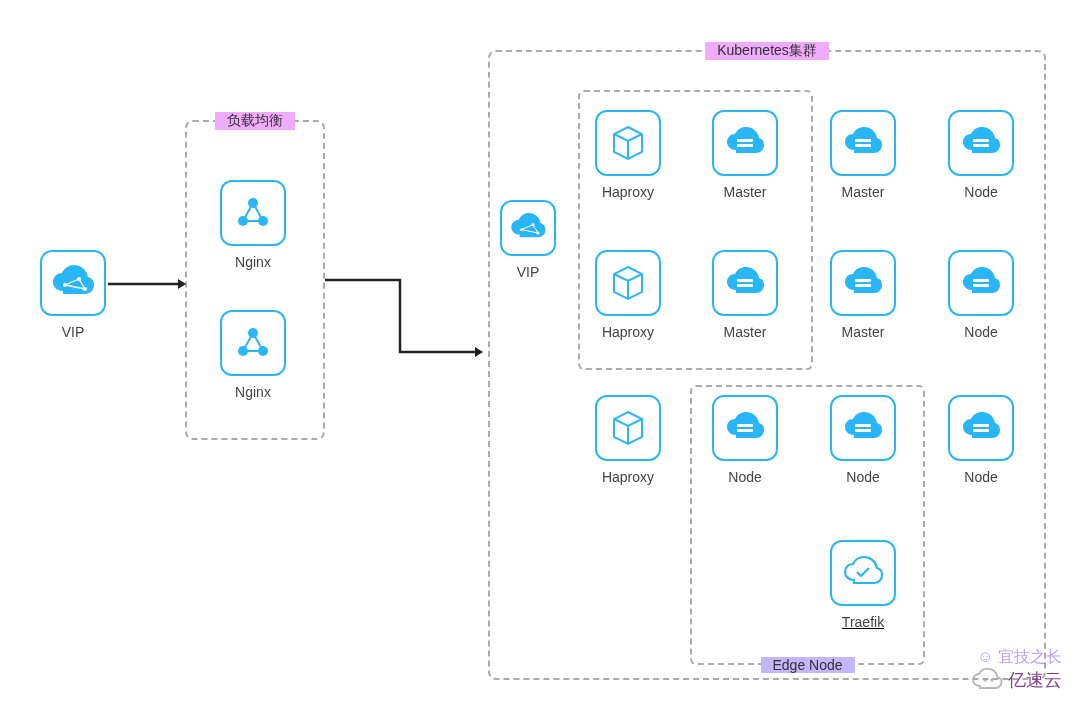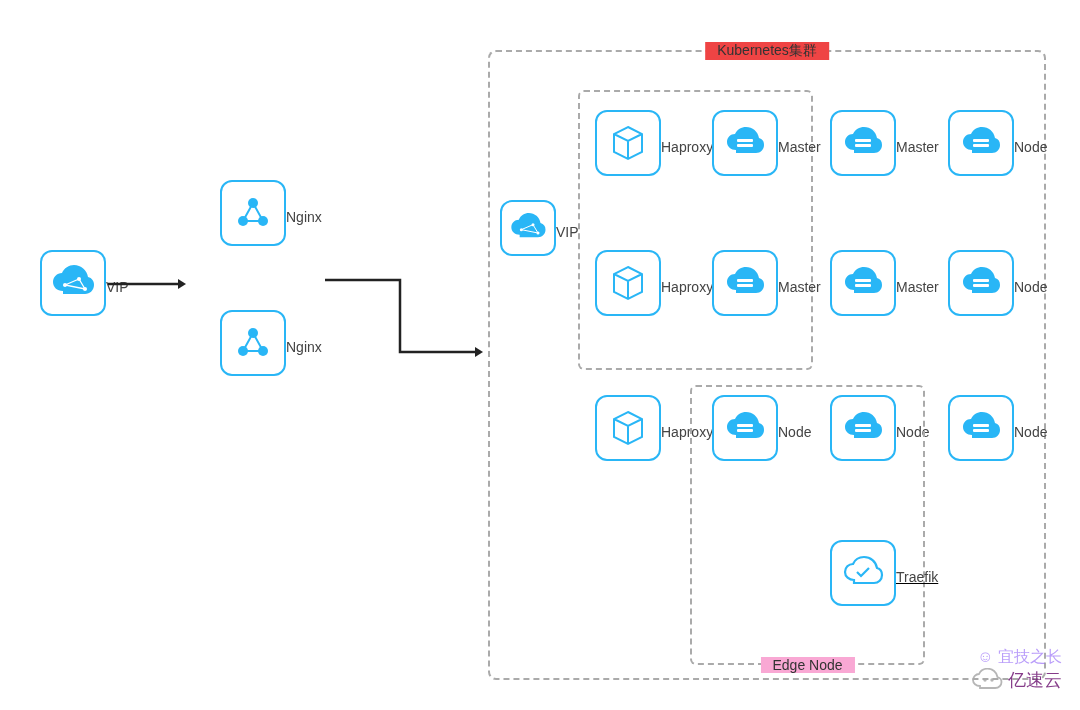--- a/index.html
+++ b/index.html
@@ -32,30 +32,30 @@
     .group {
       position: absolute;
       border: 2px dashed #aaa;
       border-radius: 8px;
     }
     .group-title {
       position: absolute;
       top: -10px;
       left: 50%;
       transform: translateX(-50%);
-      background: #ef4444;
+      background: #f0abfc;
       padding: 0 12px;
       font-size: 14px;
       color: #333;
       white-space: nowrap;
     }
     .item {
       position: absolute;
       display: flex;
-      flex-direction: row;
+      flex-direction: column;
       align-items: center;
     }
     svg.arrow { position: absolute; overflow: visible; }
     .wm-cloud {
       position: absolute;
       bottom: 18px;
       right: 18px;
       display: flex;
       color: #701a75;
       font-size: 18px;
@@ -81,20 +81,23 @@
         <path d="M14 28c-6 0-10-4-10-9 0-5 4-9 9-9 2-5 7-8 12-8 7 0 13 5 14 12 4 1 6 4 6 8 0 5-4 9-9 9H14z" fill="#29b6f6"></path>
         <circle cx="16" cy="22" r="2" fill="#fff"></circle>
           <circle cx="30" cy="16" r="2" fill="#fff"></circle>
           <circle cx="36" cy="26" r="2" fill="#fff"></circle>
         <path d="M16 22 L30 16 L36 26 Z" fill="none" stroke="#fff" stroke-width="1.3"></path>
       </svg>
     </div>
     <div class="lbl">VIP</div>
   </div>
 
+  <div class="group" style="left:185px; top:120px; width:140px; height:320px;">
+    <div class="group-title">负载均衡</div>
+  </div>
   <div class="item" style="left:220px; top:180px;">
     <div class="icon-box">
       <svg width="40" height="40" viewBox="0 0 40 40">
         <circle cx="20" cy="10" r="5" fill="#29b6f6"></circle>
           <circle cx="10" cy="28" r="5" fill="#29b6f6"></circle>
           <circle cx="30" cy="28" r="5" fill="#29b6f6"></circle>
         <path d="M20 10 L10 28 M20 10 L30 28 M10 28 L30 28" stroke="#29b6f6" stroke-width="2"></path>
       </svg>
     </div>
     <div class="lbl">Nginx</div>
@@ -251,21 +254,21 @@
       <svg width="44" height="38" viewBox="0 0 44 38">
           <path d="M13 26c-5 0-9-3.5-9-8 0-4.5 3.5-8 8-8 2-4.5 6.5-7 11-7 6.5 0 12 4.5 13 11 3.5 1 5 3.5 5 7 0 4.5-3.5 8-8 8H13z" fill="#29b6f6"></path>
           <rect x="14" y="15" width="16" height="3" fill="#fff" rx="1"></rect>
           <rect x="14" y="20" width="16" height="3" fill="#fff" rx="1"></rect>
         </svg>
     </div>
     <div class="lbl">Node</div>
   </div>
 
   <div class="group" style="left:690px; top:385px; width:235px; height:280px; border-radius:6px;">
-    <div style="position:absolute;bottom:-10px;left:50%;transform:translateX(-50%);background:#f9a8d4;padding:0 12px;font-size:14px;color:#333;white-space:nowrap;">Edge Node</div>
+    <div style="position:absolute;bottom:-10px;left:50%;transform:translateX(-50%);background:#c4b5fd;padding:0 12px;font-size:14px;color:#333;white-space:nowrap;">Edge Node</div>
   </div>
 
   <div class="item" style="left:830px; top:540px;text-decoration:underline;">
     <div class="icon-box">
       <svg width="44" height="38" viewBox="0 0 44 38">
           <path d="M13 26c-5 0-9-3.5-9-8 0-4.5 3.5-8 8-8 2-4.5 6.5-7 11-7 6.5 0 12 4.5 13 11 3.5 1 5 3.5 5 7 0 4.5-3.5 8-8 8H13z" fill="none" stroke="#29b6f6" stroke-width="2.2"></path>
           <path d="M16 18 L20 22 L28 14" fill="none" stroke="#29b6f6" stroke-width="2.2"></path>
         </svg>
     </div>
     <div class="lbl">Traefik</div>

